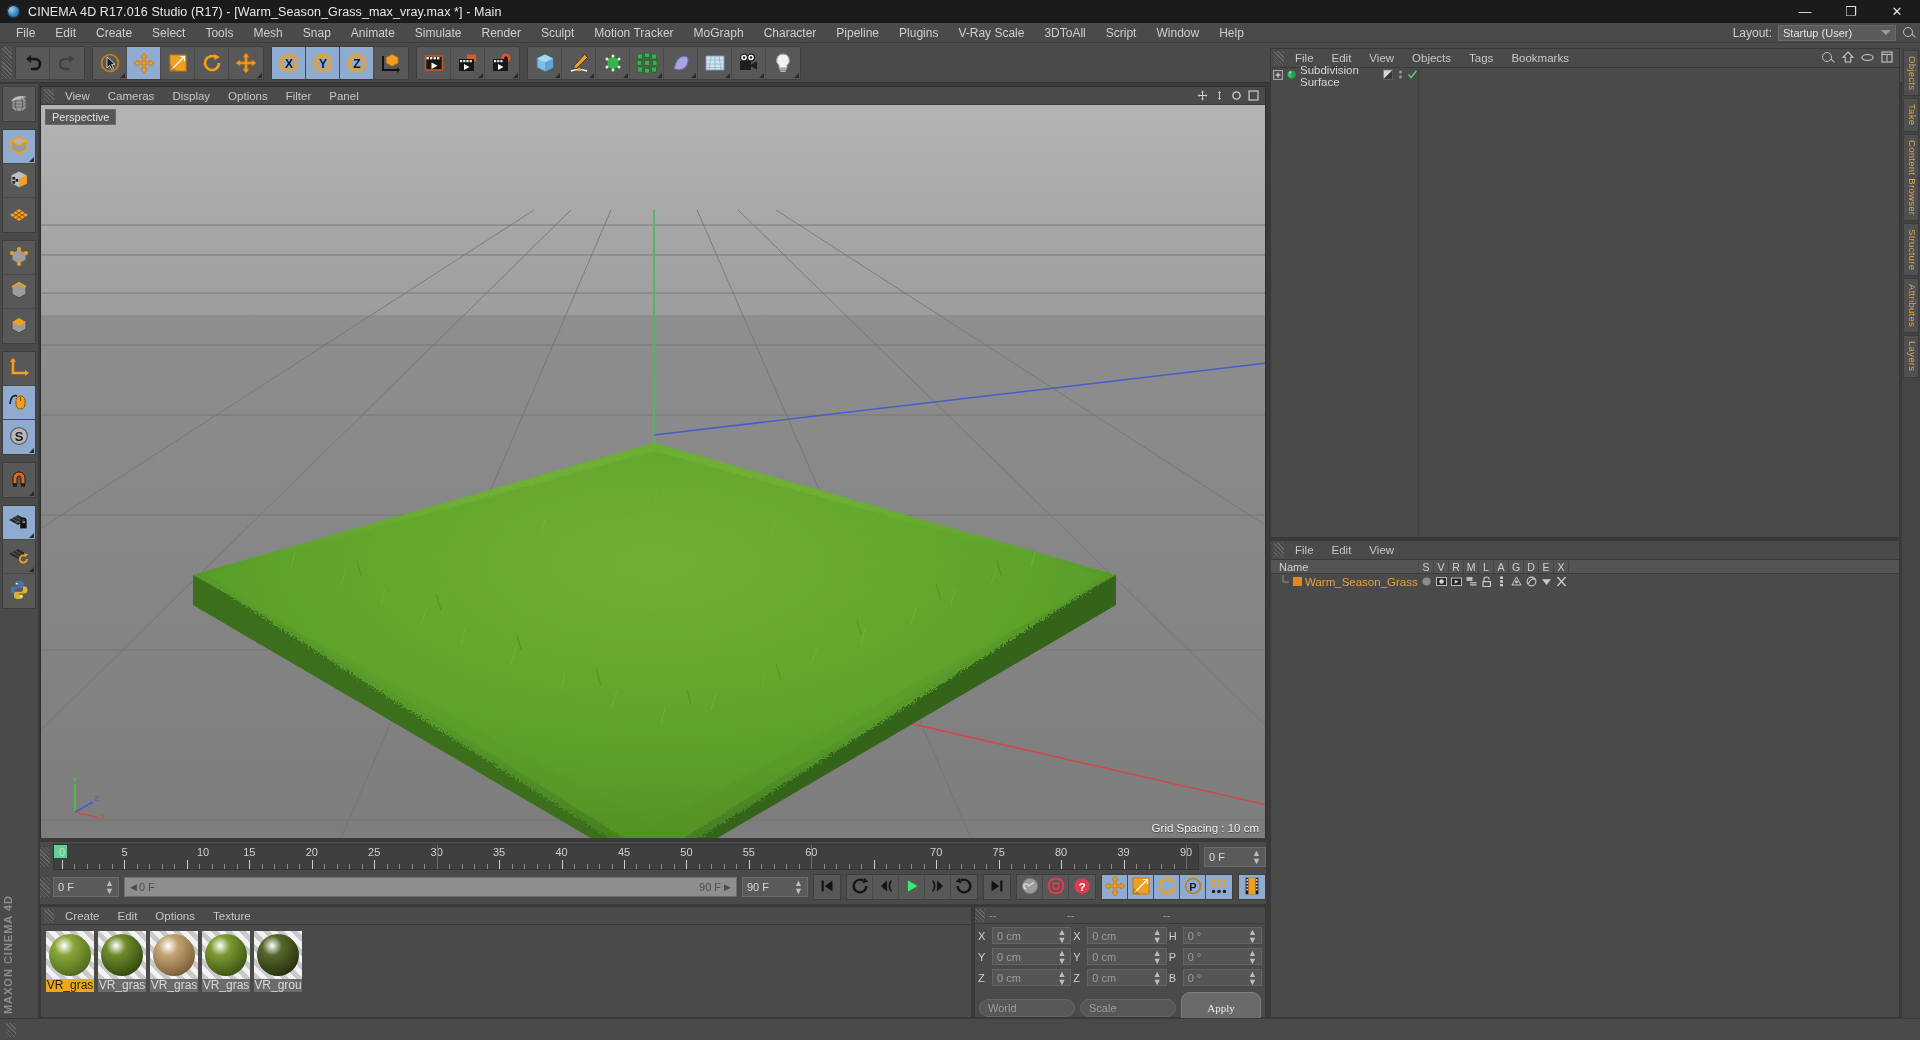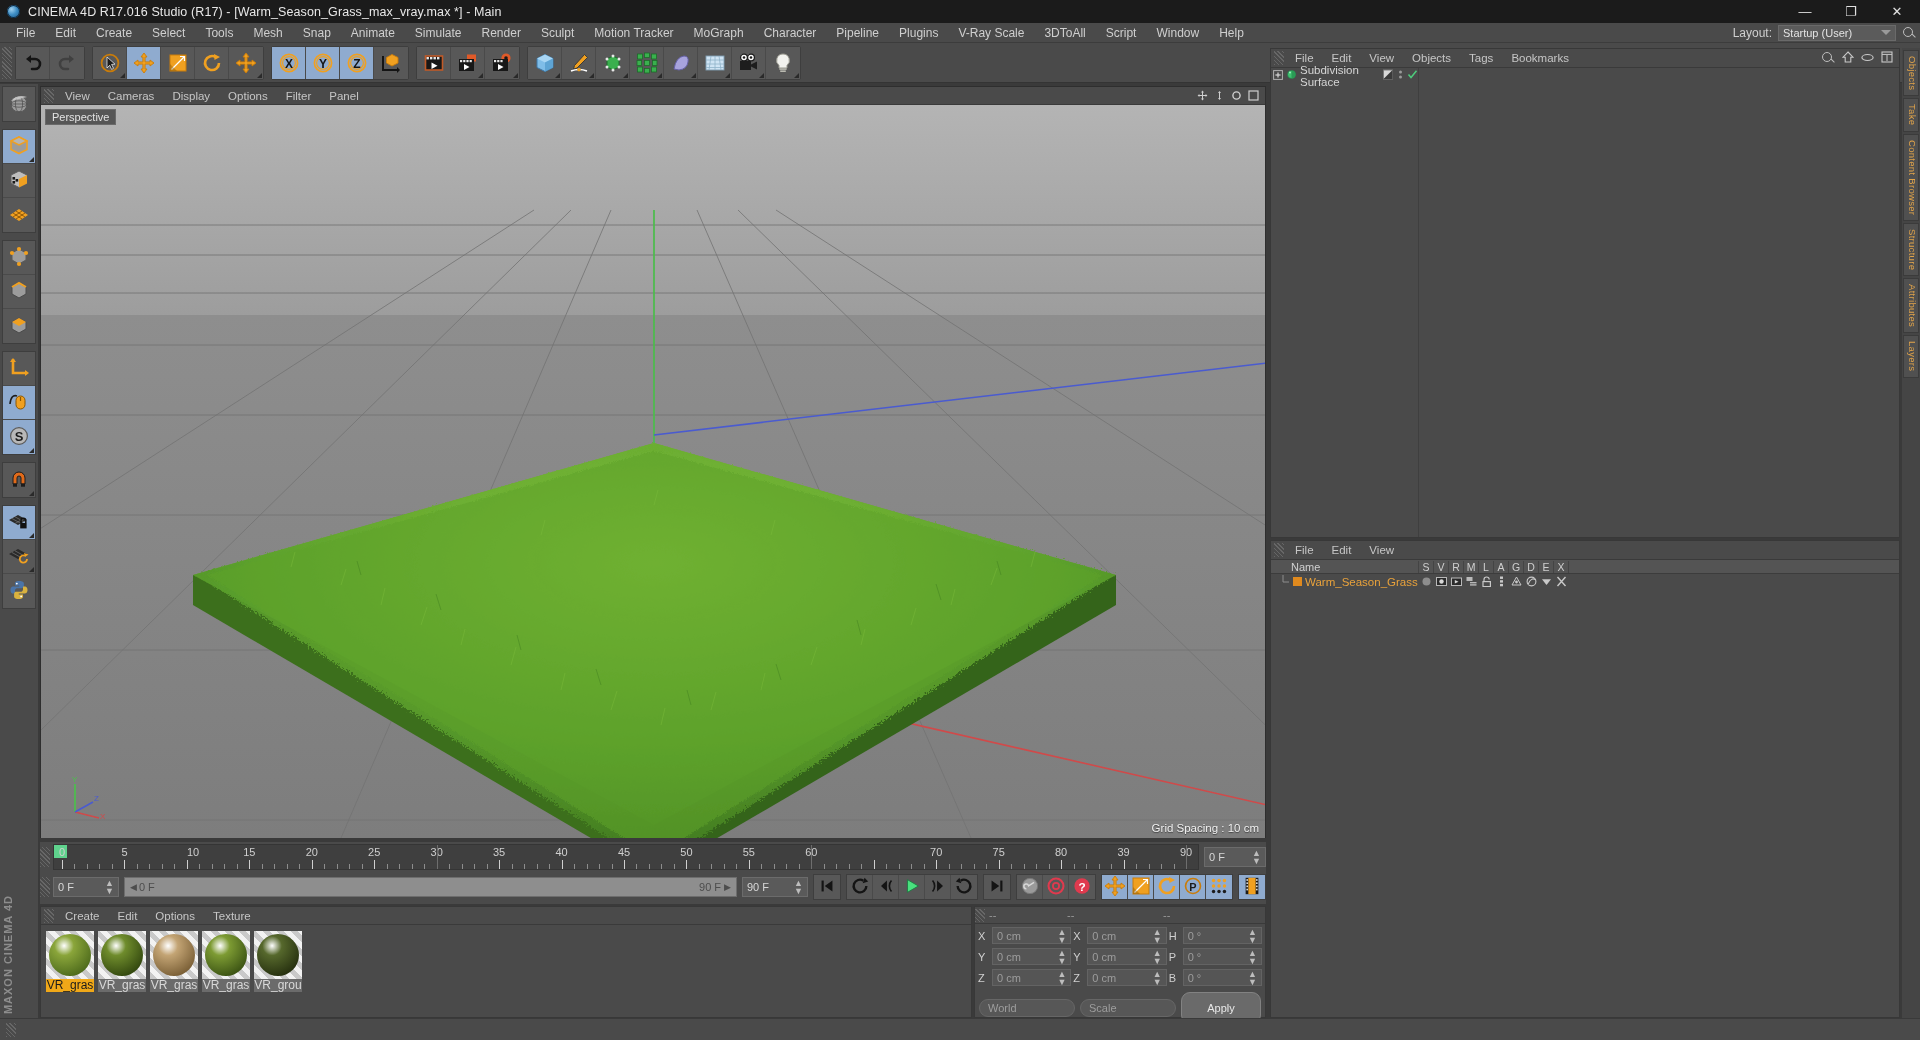--- a/index.html
+++ b/index.html
@@ -111,35 +111,35 @@
      border:1px solid #383838; }
   .coordhdr{ height:17px; display:flex; align-items:center; border-bottom:1px solid #3a3a3a; font-size:11px; color:#9a9a9a;}
   .coordrow{ display:flex; align-items:center; height:19px; margin:2px 3px 0 3px; gap:2px;}
   .clabel{ width:12px; font-size:11px; color:#d0d0d0; text-align:left; }
   .cfield{ flex:1; height:17px; background:#555; border:1px solid #636363; display:flex;
      align-items:center; padding:0 4px; font-size:11px; color:#9d9d9d;}
   .cbtnrow{ display:flex; align-items:center; gap:5px; margin:5px 4px 0 4px;}
   .csel{ flex:1; height:18px; background:#575757; border:1px solid #666; border-radius:9px;
      display:flex; align-items:center; padding:0 8px; font-size:11px; color:#9d9d9d;}
   .apply{ flex:1; height:32px; background:#6a6a6a; border:1px solid #828282; border-radius:9px;
-     display:flex; align-items:center; justify-content:center; font-size:11px; color:#e8e8e8;}
+     display:flex; align-items:center; justify-content:center; font-size:11px; color:#e8e8e8;font-family:Liberation Serif, serif;}
 
   
   .objwrap{ position:absolute; left:1270px; top:48px; width:630px; height:490px; background:#4a4a4a;
      border:1px solid #383838;}
   .panelmenu{ height:19px; display:flex; align-items:center; padding-left:3px; border-bottom:1px solid #3a3a3a;}
   .panelmenu .mi{ padding:0 9px; font-size:11.5px; color:#c6c6c6; line-height:19px;}
   .pico{ margin-left:auto; display:flex; gap:7px; padding-right:6px; align-items:center;}
   .objtree{ position:relative; height:calc(100% - 19px); background:#4a4a4a; display:flex;}
   .treecol{ width:148px; border-right:1px solid #3f3f3f; }
   .objrow{ display:flex; align-items:center; height:15px; font-size:11.5px; color:#d5d5d5; padding-left:2px; gap:3px;}
   .matwrap2{ position:absolute; left:1270px; top:540px; width:630px; height:478px; background:#4a4a4a;
      border:1px solid #383838;}
   .colhdr{ display:flex; height:14px; background:#545454; border-bottom:1px solid #3c3c3c; align-items:center;}
-  .colhdr .nm{ width:148px; padding-left:20px; font-size:11px; color:#d0d0d0; border-right:1px solid #444;}
+  .colhdr .nm{ width:148px; padding-left:8px; font-size:11px; color:#d0d0d0; border-right:1px solid #444;}
   .colhdr .cc{ width:15px; text-align:center; font-size:10.5px; color:#cfcfcf; border-right:1px solid #444;}
   .mrow{ display:flex; align-items:center; height:15px; font-size:11.5px; }
   .mrow .nm{ width:148px; display:flex; align-items:center; gap:3px; color:#e9a23b; padding-left:10px;}
 
   
   .rtabs{ position:absolute; right:0; top:48px; width:18px; bottom:22px; background:#454545;
      display:flex; flex-direction:column; gap:2px; padding-top:2px; align-items:center;}
   .rtab{ width:16px; background:#505050; color:#e0a34a; font-size:9.5px; writing-mode:vertical-rl;
      text-align:center; padding:5px 0; border:1px solid #3b3b3b; letter-spacing:.3px;}
 
@@ -792,21 +792,21 @@
           <div class="tick" style="left: 1044.58px; height: 5px; background: rgb(141, 141, 141);"></div>
           <div class="tick" style="left: 1057.07px; height: 5px; background: rgb(141, 141, 141);"></div>
           <div class="tick" style="left: 1069.56px; height: 9px; background: rgb(207, 207, 207);"></div>
           <div class="tick" style="left: 1082.04px; height: 5px; background: rgb(141, 141, 141);"></div>
           <div class="tick" style="left: 1094.53px; height: 5px; background: rgb(141, 141, 141);"></div>
           <div class="tick" style="left: 1107.02px; height: 5px; background: rgb(141, 141, 141);"></div>
           <div class="tick" style="left: 1119.51px; height: 5px; background: rgb(141, 141, 141);"></div>
           <div class="tick" style="left: 1132px; height: 9px; background: rgb(207, 207, 207);"></div>
           <div class="tlabel" style="left: 8px;">0</div>
           <div class="tlabel" style="left: 70.4444px;">5</div>
-          <div class="tlabel" style="left: 139px;">10</div>
+          <div class="tlabel" style="left: 149px;">10</div>
           <div class="tlabel" style="left: 195.333px;">15</div>
           <div class="tlabel" style="left: 257.778px;">20</div>
           <div class="tlabel" style="left: 320.222px;">25</div>
           <div class="tlabel" style="left: 382.667px;">30</div>
           <div class="tick" style="left: 382.667px; height: 24px; background: rgb(110, 110, 110);"></div>
           <div class="tlabel" style="left: 445.111px;">35</div>
           <div class="tlabel" style="left: 507.556px;">40</div>
           <div class="tlabel" style="left: 570px;">45</div>
           <div class="tlabel" style="left: 632.444px;">50</div>
           <div class="tlabel" style="left: 694.889px;">55</div>

